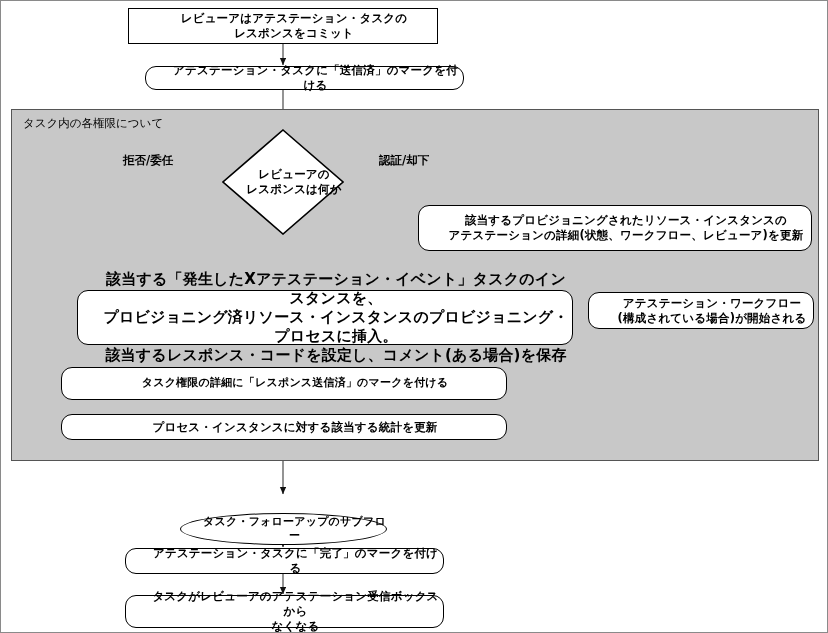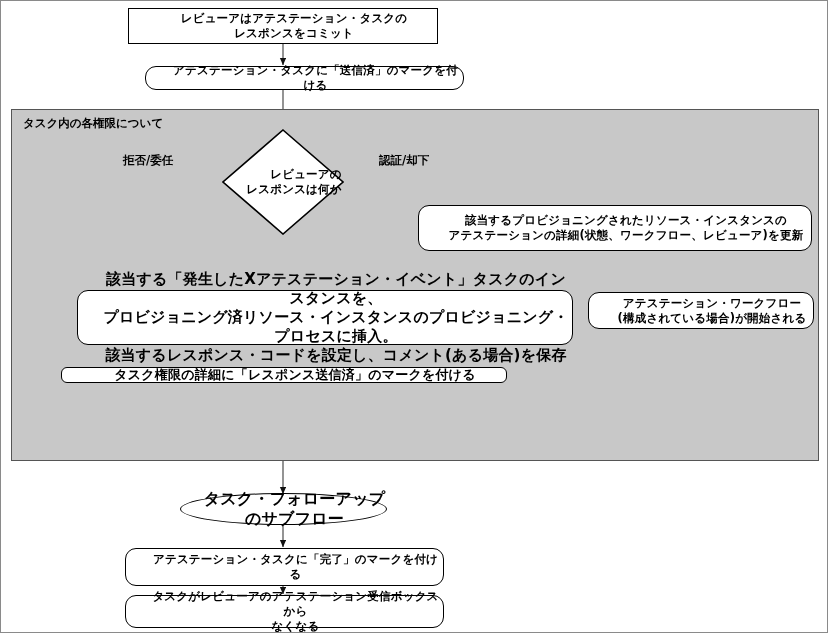--- a/index.html
+++ b/index.html
@@ -43,41 +43,40 @@
     white-space: pre-line;
     z-index: 3;
     padding-left: 22px;
   }
   .node.rect { border-radius: 0; }
   .node.round { border-radius: 11px; }
   .node.oval { border-radius: 50%; }
   .node.diamond {
     border: none;
     background: transparent;
-    text-align: right;
   }
   .diamond-shape {
     position: absolute;
     left: 0; top: 0;
     width: 100%; height: 100%;
   }
   .diamond-label {
     position: relative;
     z-index: 2;
   }
   .group-box {
     position: absolute;
     box-sizing: border-box;
     background: #c8c8c8;
     border: 1px solid #555555;
     z-index: 1;
   }
   .group-title {
     position: absolute;
-    font-weight: bold;
+    font-weight: normal;
     color: #000000;
     z-index: 2;
     white-space: nowrap;
   }
   .edge-label {
     position: absolute;
     font-weight: bold;
     color: #000000;
     z-index: 4;
     white-space: nowrap;
@@ -144,23 +143,24 @@
   <div class="node round" style="left:417px; top:204px; width:394px; height:46px; font-size:11.5px;">該当するプロビジョニングされたリソース・インスタンスの
 アテステーションの詳細(状態、ワークフロー、レビューア)を更新</div>
 
   <div class="node round" style="left:76px; top:289px; width:496px; height:55px; font-size:15px;">該当する「発生したXアテステーション・イベント」タスクのインスタンスを、
 プロビジョニング済リソース・インスタンスのプロビジョニング・プロセスに挿入。
 該当するレスポンス・コードを設定し、コメント(ある場合)を保存</div>
 
   <div class="node round" style="left:587px; top:291px; width:226px; height:37px; font-size:11.5px;">アテステーション・ワークフロー
 (構成されている場合)が開始される</div>
 
-  <div class="node round" style="left:60px; top:366px; width:446px; height:16px; font-size:13px;border-radius:6px;">タスク権限の詳細に「レスポンス送信済」のマークを付ける</div>
+  <div class="node round" style="left:60px; top:366px; width:446px; height:33px; font-size:11px;">タスク権限の詳細に「レスポンス送信済」のマークを付ける</div>
 
+  <div class="node round" style="left:60px; top:413px; width:446px; height:26px; font-size:11.5px;">プロセス・インスタンスに対する該当する統計を更新</div>
 
-  <div class="node oval" style="left:179px; top:492px; width:207px; height:32px; font-size:16px;">タスク・フォローアップのサブフロー</div>
+  <div class="node oval" style="left:179px; top:512px; width:207px; height:32px; font-size:11px;">タスク・フォローアップのサブフロー</div>
 
-  <div class="node round" style="left:124px; top:547px; width:319px; height:38px; font-size:11.5px;">アテステーション・タスクに「完了」のマークを付ける</div>
+  <div class="node round" style="left:124px; top:547px; width:319px; height:26px; font-size:11.5px;">アテステーション・タスクに「完了」のマークを付ける</div>
 
   <div class="node round" style="left:124px; top:594px; width:319px; height:33px; font-size:11.5px;">タスクがレビューアのアテステーション受信ボックスから
 なくなる</div>
 
 </div>
 
 </body></html>

